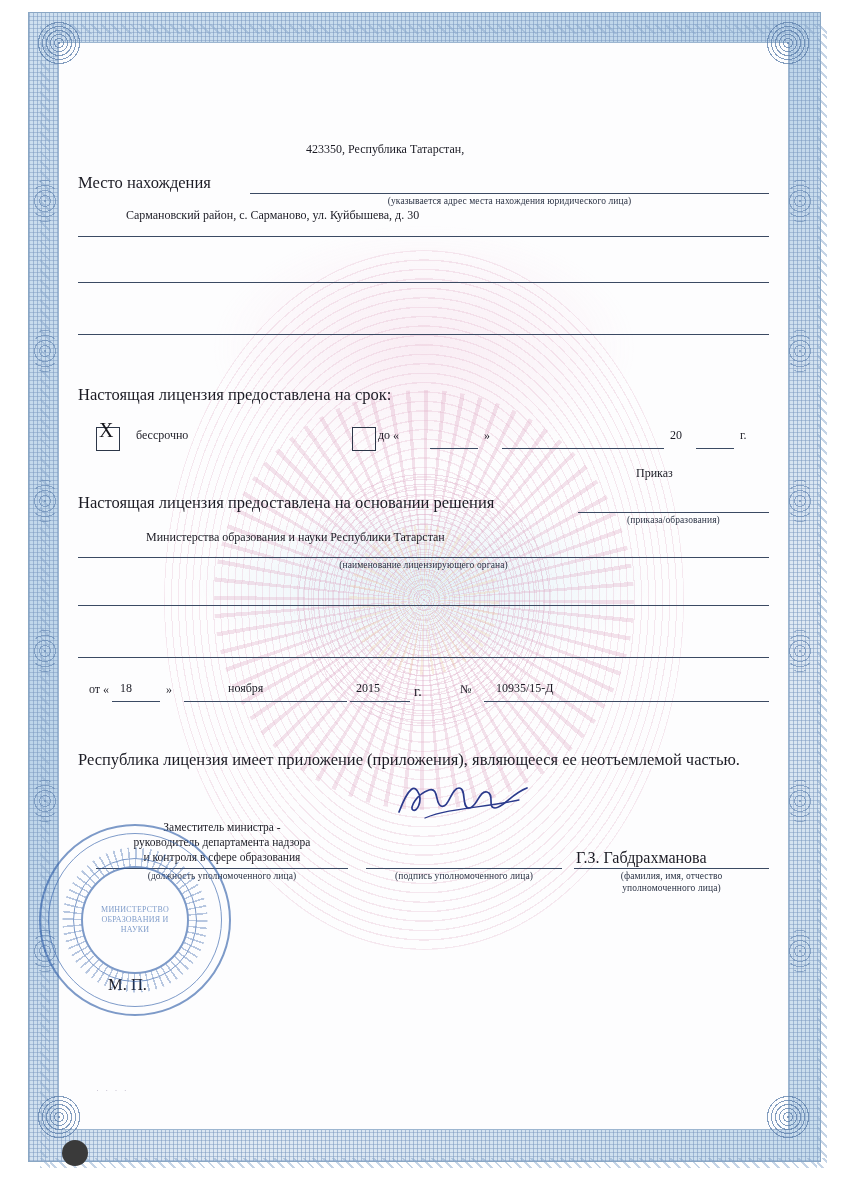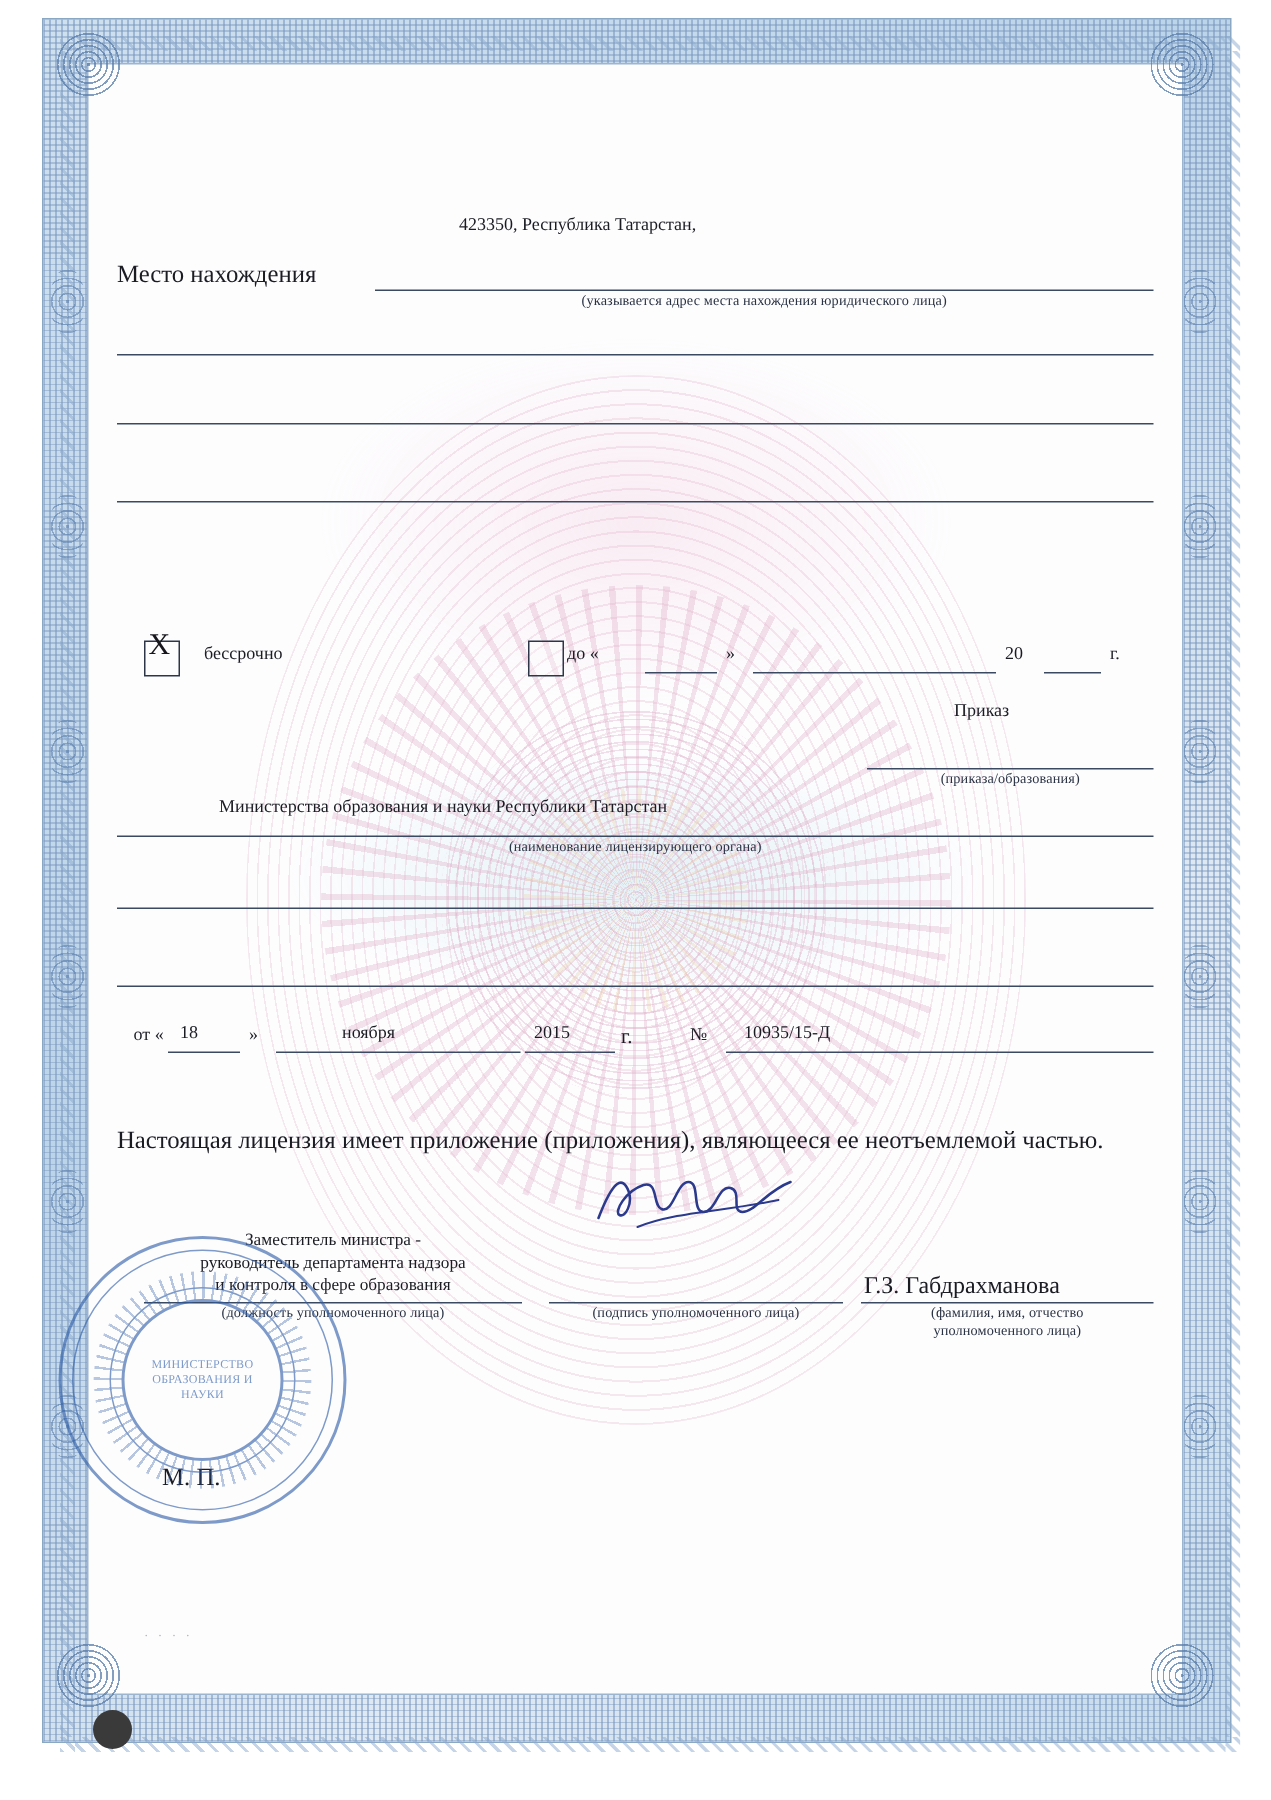--- a/index.html
+++ b/index.html
@@ -322,41 +322,44 @@
   </div>
 
   <div class="content">
 
     <div class="filled" style="left:228px; top:82px;">423350, Республика Татарстан,</div>
 
     <div class="label" style="position:absolute; left:0px; top:113px;">Место нахождения</div>
     <div class="blankline" style="left:172px; top:133px; width:519px;"></div>
     <div class="hint" style="position:absolute; left:172px; top:136px; width:519px;">(указывается адрес места нахождения юридического лица)</div>
 
+    <div class="filled" style="left:48px; top:148px;">Сармановский район, с. Сарманово, ул. Куйбышева, д. 30</div>
     <div class="blankline" style="left:0px; top:176px; width:691px;"></div>
 
     <div class="blankline" style="left:0px; top:222px; width:691px;"></div>
     <div class="blankline" style="left:0px; top:274px; width:691px;"></div>
 
+    <div class="label" style="position:absolute; left:0px; top:325px;">Настоящая лицензия предоставлена на срок:</div>
 
     <div class="chk" style="left:18px; top:367px;"></div>
     <div class="chk-mark" style="left:21px; top:360px;">X</div>
     <div class="filled" style="left:58px; top:368px;">бессрочно</div>
 
     <div class="chk" style="left:274px; top:367px;"></div>
     <div class="filled" style="left:300px; top:368px;">до «</div>
     <div class="blankline" style="left:352px; top:388px; width:48px;"></div>
     <div class="filled" style="left:406px; top:368px;">»</div>
     <div class="blankline" style="left:424px; top:388px; width:162px;"></div>
     <div class="filled" style="left:592px; top:368px;">20</div>
     <div class="blankline" style="left:618px; top:388px; width:38px;"></div>
     <div class="filled" style="left:662px; top:368px;">г.</div>
 
     <div class="filled" style="left:558px; top:406px;">Приказ</div>
 
+    <div class="label" style="position:absolute; left:0px; top:433px;">Настоящая лицензия предоставлена на основании решения</div>
     <div class="blankline" style="left:500px; top:452px; width:191px;"></div>
     <div class="hint" style="position:absolute; left:500px; top:455px; width:191px;">(приказа/образования)</div>
 
     <div class="filled" style="left:68px; top:470px;">Министерства образования и науки Республики Татарстан</div>
     <div class="blankline" style="left:0px; top:497px; width:691px;"></div>
     <div class="hint" style="position:absolute; left:0px; top:500px; width:691px;">(наименование лицензирующего органа)</div>
 
     <div class="blankline" style="left:0px; top:545px; width:691px;"></div>
     <div class="blankline" style="left:0px; top:597px; width:691px;"></div>
 
@@ -366,21 +369,21 @@
     <div class="filled" style="left:88px; top:622px;">»</div>
     <div class="filled" style="left:150px; top:621px;">ноября</div>
     <div class="blankline" style="left:106px; top:641px; width:163px;"></div>
     <div class="filled" style="left:278px; top:621px;">2015</div>
     <div class="blankline" style="left:272px; top:641px; width:60px;"></div>
     <div class="filled" style="left:336px; top:624px; font-size:14px;">г.</div>
     <div class="filled" style="left:382px; top:622px;">№</div>
     <div class="filled" style="left:418px; top:621px;">10935/15-Д</div>
     <div class="blankline" style="left:406px; top:641px; width:285px;"></div>
 
-    <div class="para" style="left:0px; top:685px; width:691px;">Настоящая лицензия имеет приложение (приложения), являющееся ее неотъемлемой частью.</div>
+    <div class="para" style="left:0px; top:685px; width:691px;">Республика лицензия имеет приложение (приложения), являющееся ее неотъемлемой частью.</div>
 
     <div class="sig-title" style="left:18px; top:760px; width:252px;">Заместитель министра -</div>
     <div class="sig-title" style="left:18px; top:775px; width:252px;">руководитель департамента надзора</div>
     <div class="sig-title" style="left:18px; top:790px; width:252px;">и контроля в сфере образования</div>
     <div class="blankline" style="left:18px; top:808px; width:252px;"></div>
     <div class="hint" style="position:absolute; left:18px; top:811px; width:252px;">(должность уполномоченного лица)</div>
 
     <div class="blankline" style="left:288px; top:808px; width:196px;"></div>
     <div class="hint" style="position:absolute; left:288px; top:811px; width:196px;">(подпись уполномоченного лица)</div>
 

